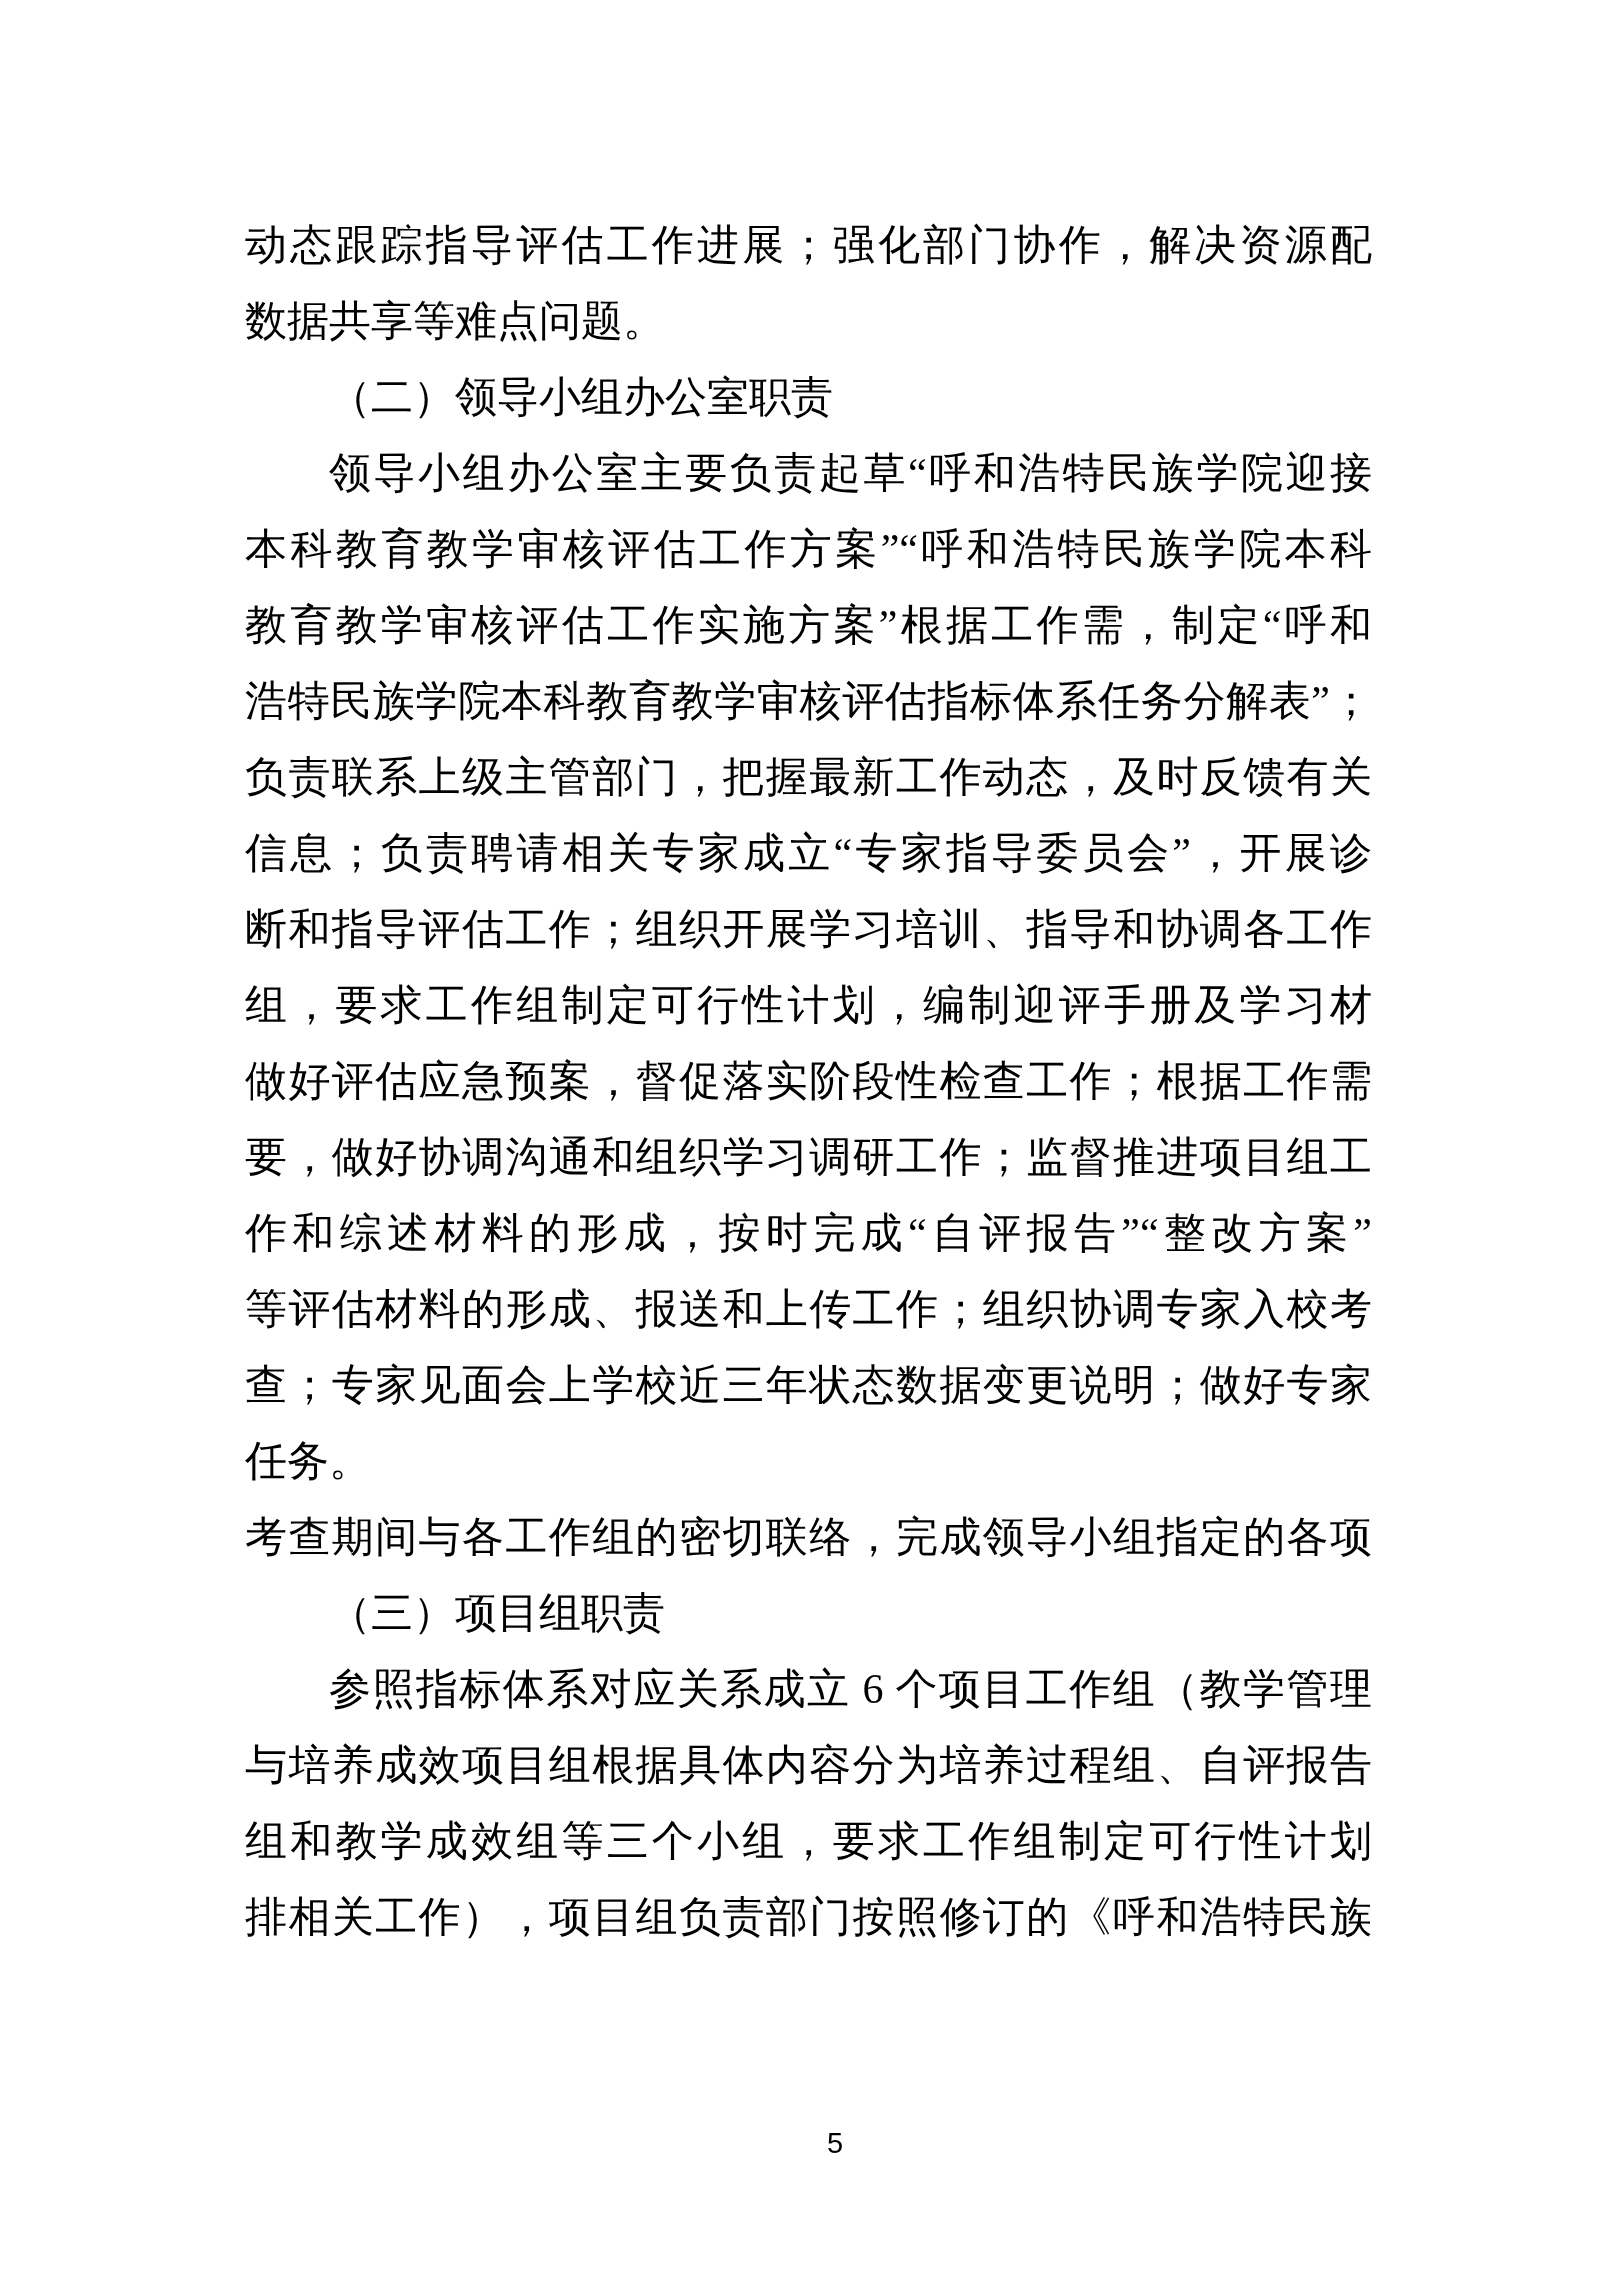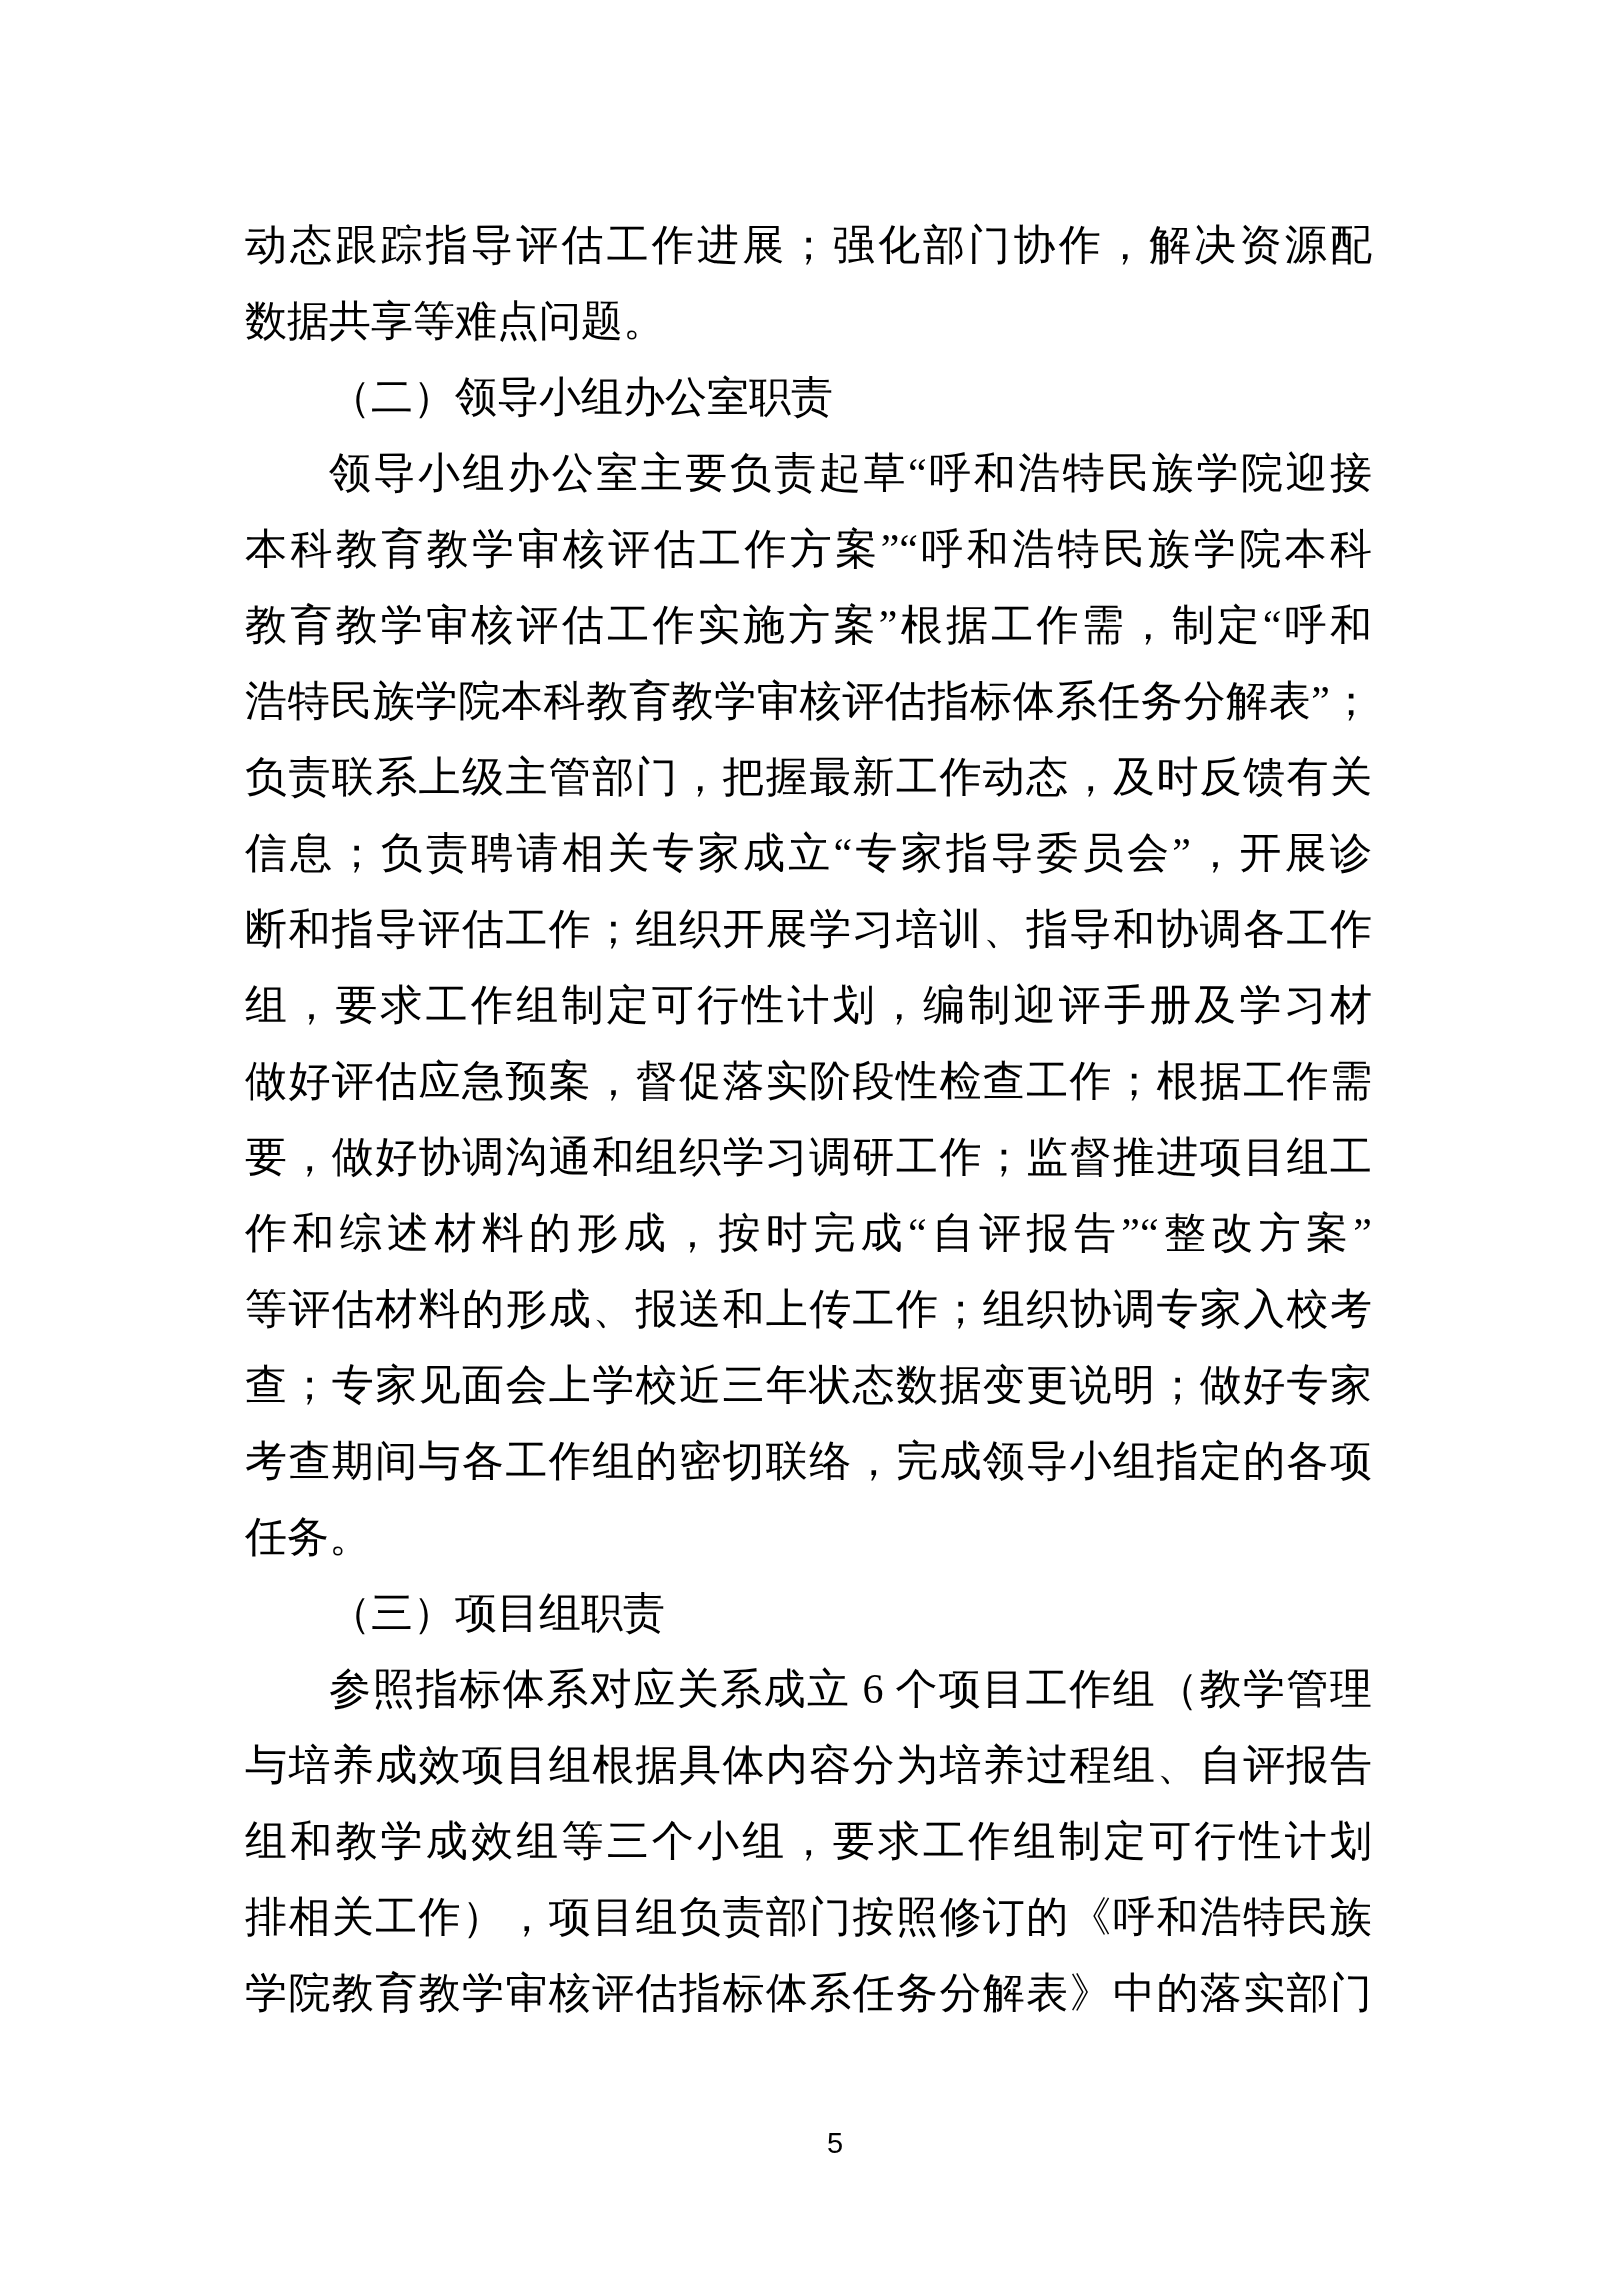--- a/index.html
+++ b/index.html
@@ -76,24 +76,23 @@
     <div class="ln j">浩特民族学院本科教育教学审核评估指标体系任务分解表”；</div>
     <div class="ln j">负责联系上级主管部门，把握最新工作动态，及时反馈有关</div>
     <div class="ln j">信息；负责聘请相关专家成立“专家指导委员会”，开展诊</div>
     <div class="ln j">断和指导评估工作；组织开展学习培训、指导和协调各工作</div>
     <div class="ln j">组，要求工作组制定可行性计划，编制迎评手册及学习材料，</div>
     <div class="ln j">做好评估应急预案，督促落实阶段性检查工作；根据工作需</div>
     <div class="ln j">要，做好协调沟通和组织学习调研工作；监督推进项目组工</div>
     <div class="ln j">作和综述材料的形成，按时完成“自评报告”“整改方案”</div>
     <div class="ln j">等评估材料的形成、报送和上传工作；组织协调专家入校考</div>
     <div class="ln j">查；专家见面会上学校近三年状态数据变更说明；做好专家</div>
+    <div class="ln">任务。</div>
     <div class="ln j">考查期间与各工作组的密切联络，完成领导小组指定的各项</div>
-    <div class="ln">任务。</div>
     <div class="ln h">（三）项目组职责</div>
     <div class="ln j ind">参照指标体系对应关系成立 6 个项目工作组（教学管理</div>
     <div class="ln j">与培养成效项目组根据具体内容分为培养过程组、自评报告</div>
     <div class="ln j">组和教学成效组等三个小组，要求工作组制定可行性计划</div>
     <div class="ln j">排相关工作），项目组负责部门按照修订的《呼和浩特民族</div>
-    <div class="ln j">学院教育教学审核评估指标体系任务分解表》中的落实部门</div>
   </div>
   <div class="footer">5</div>
 </div>
 
 
 </body></html>

